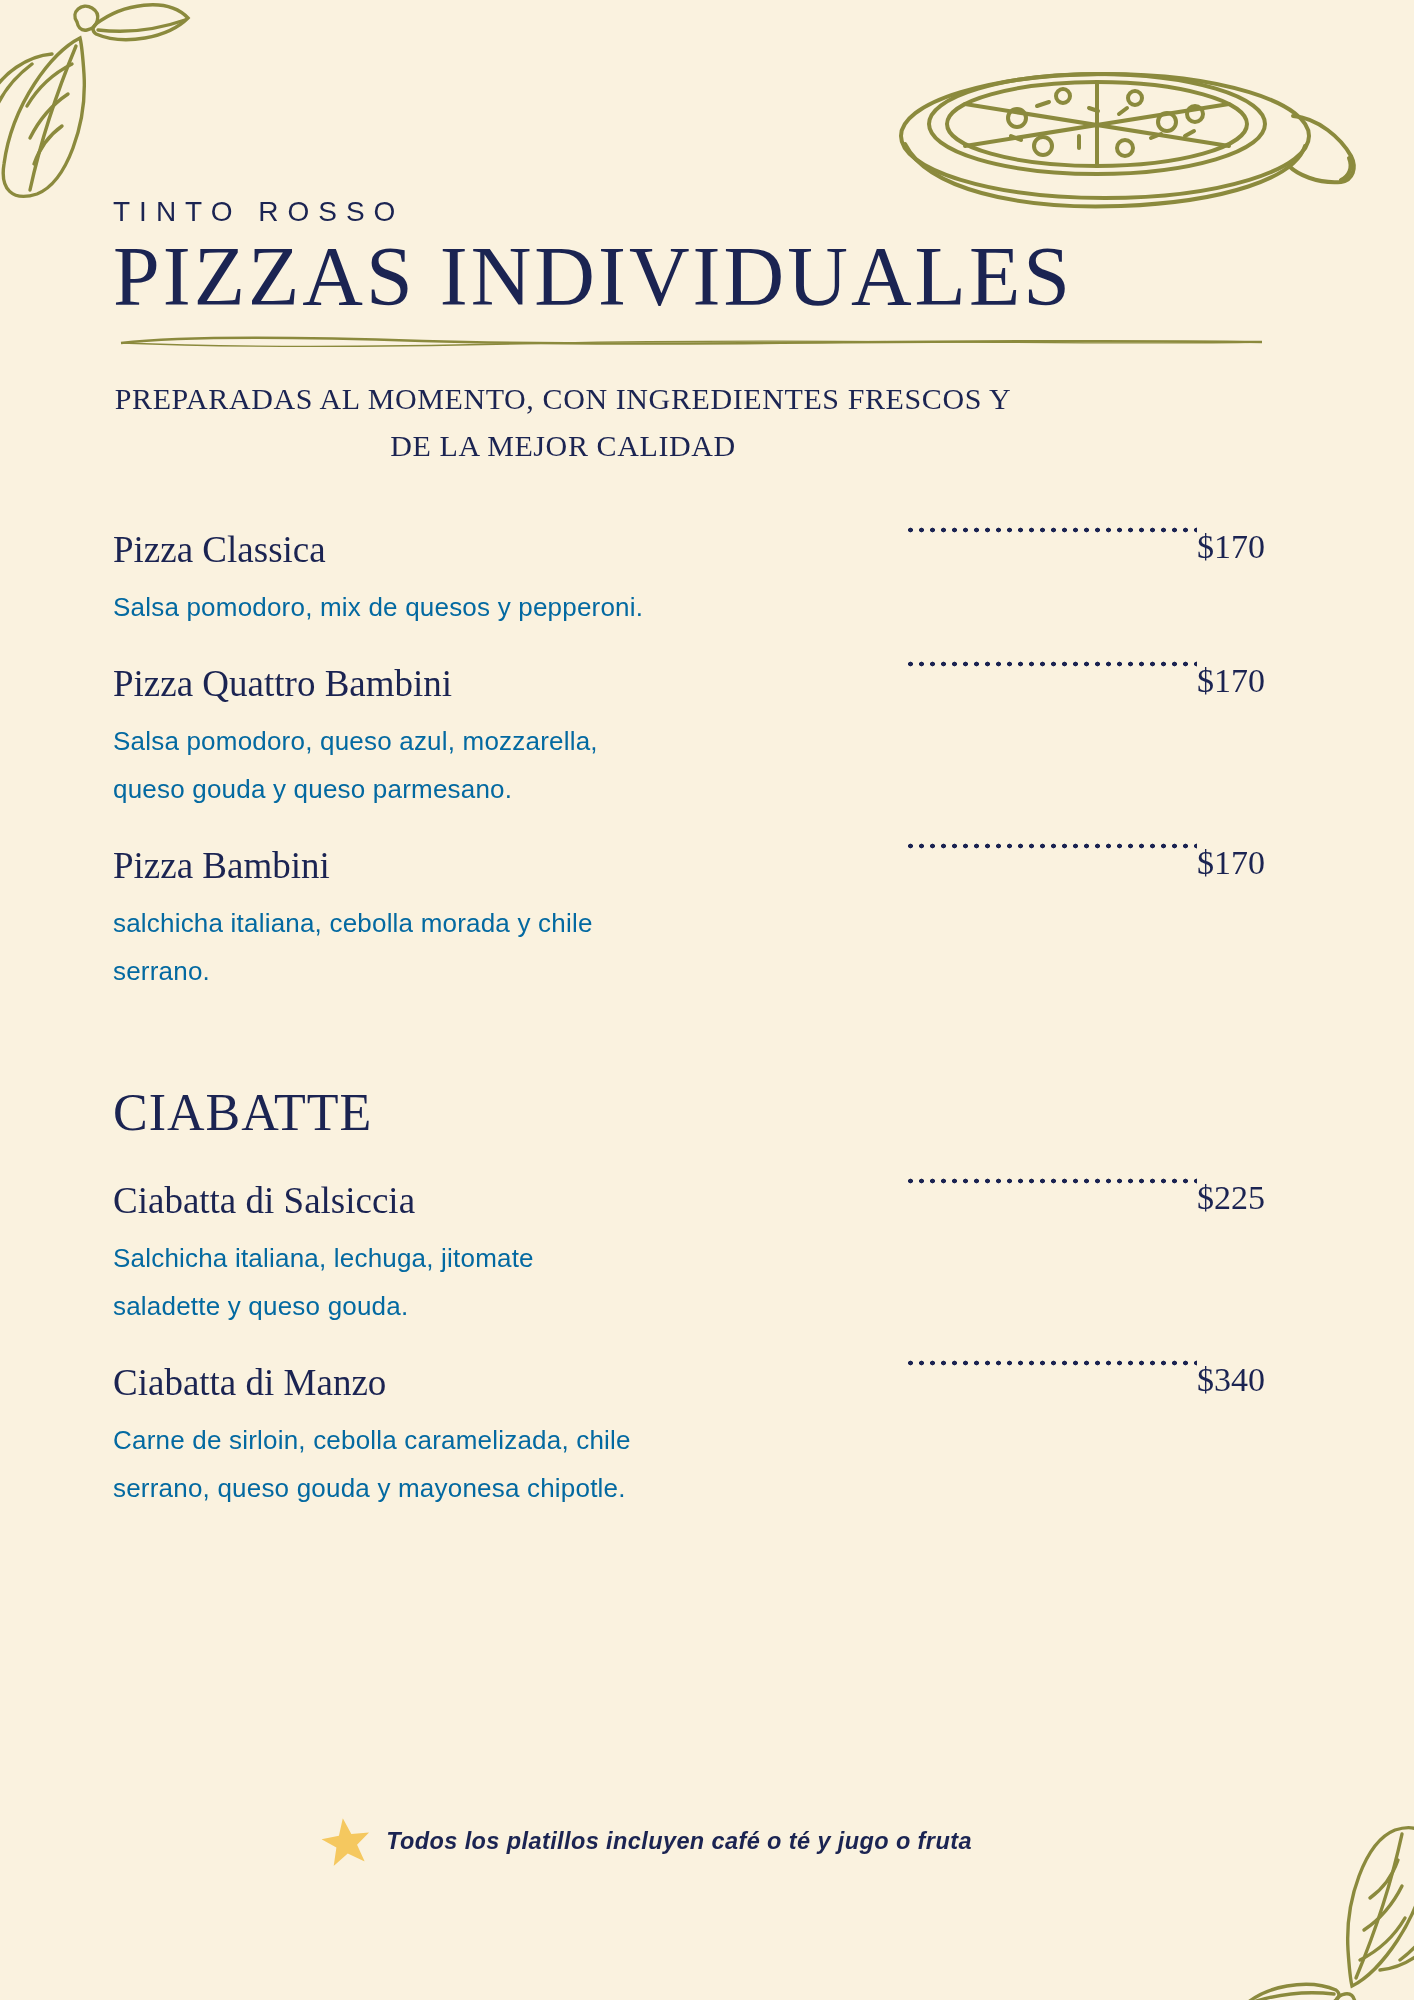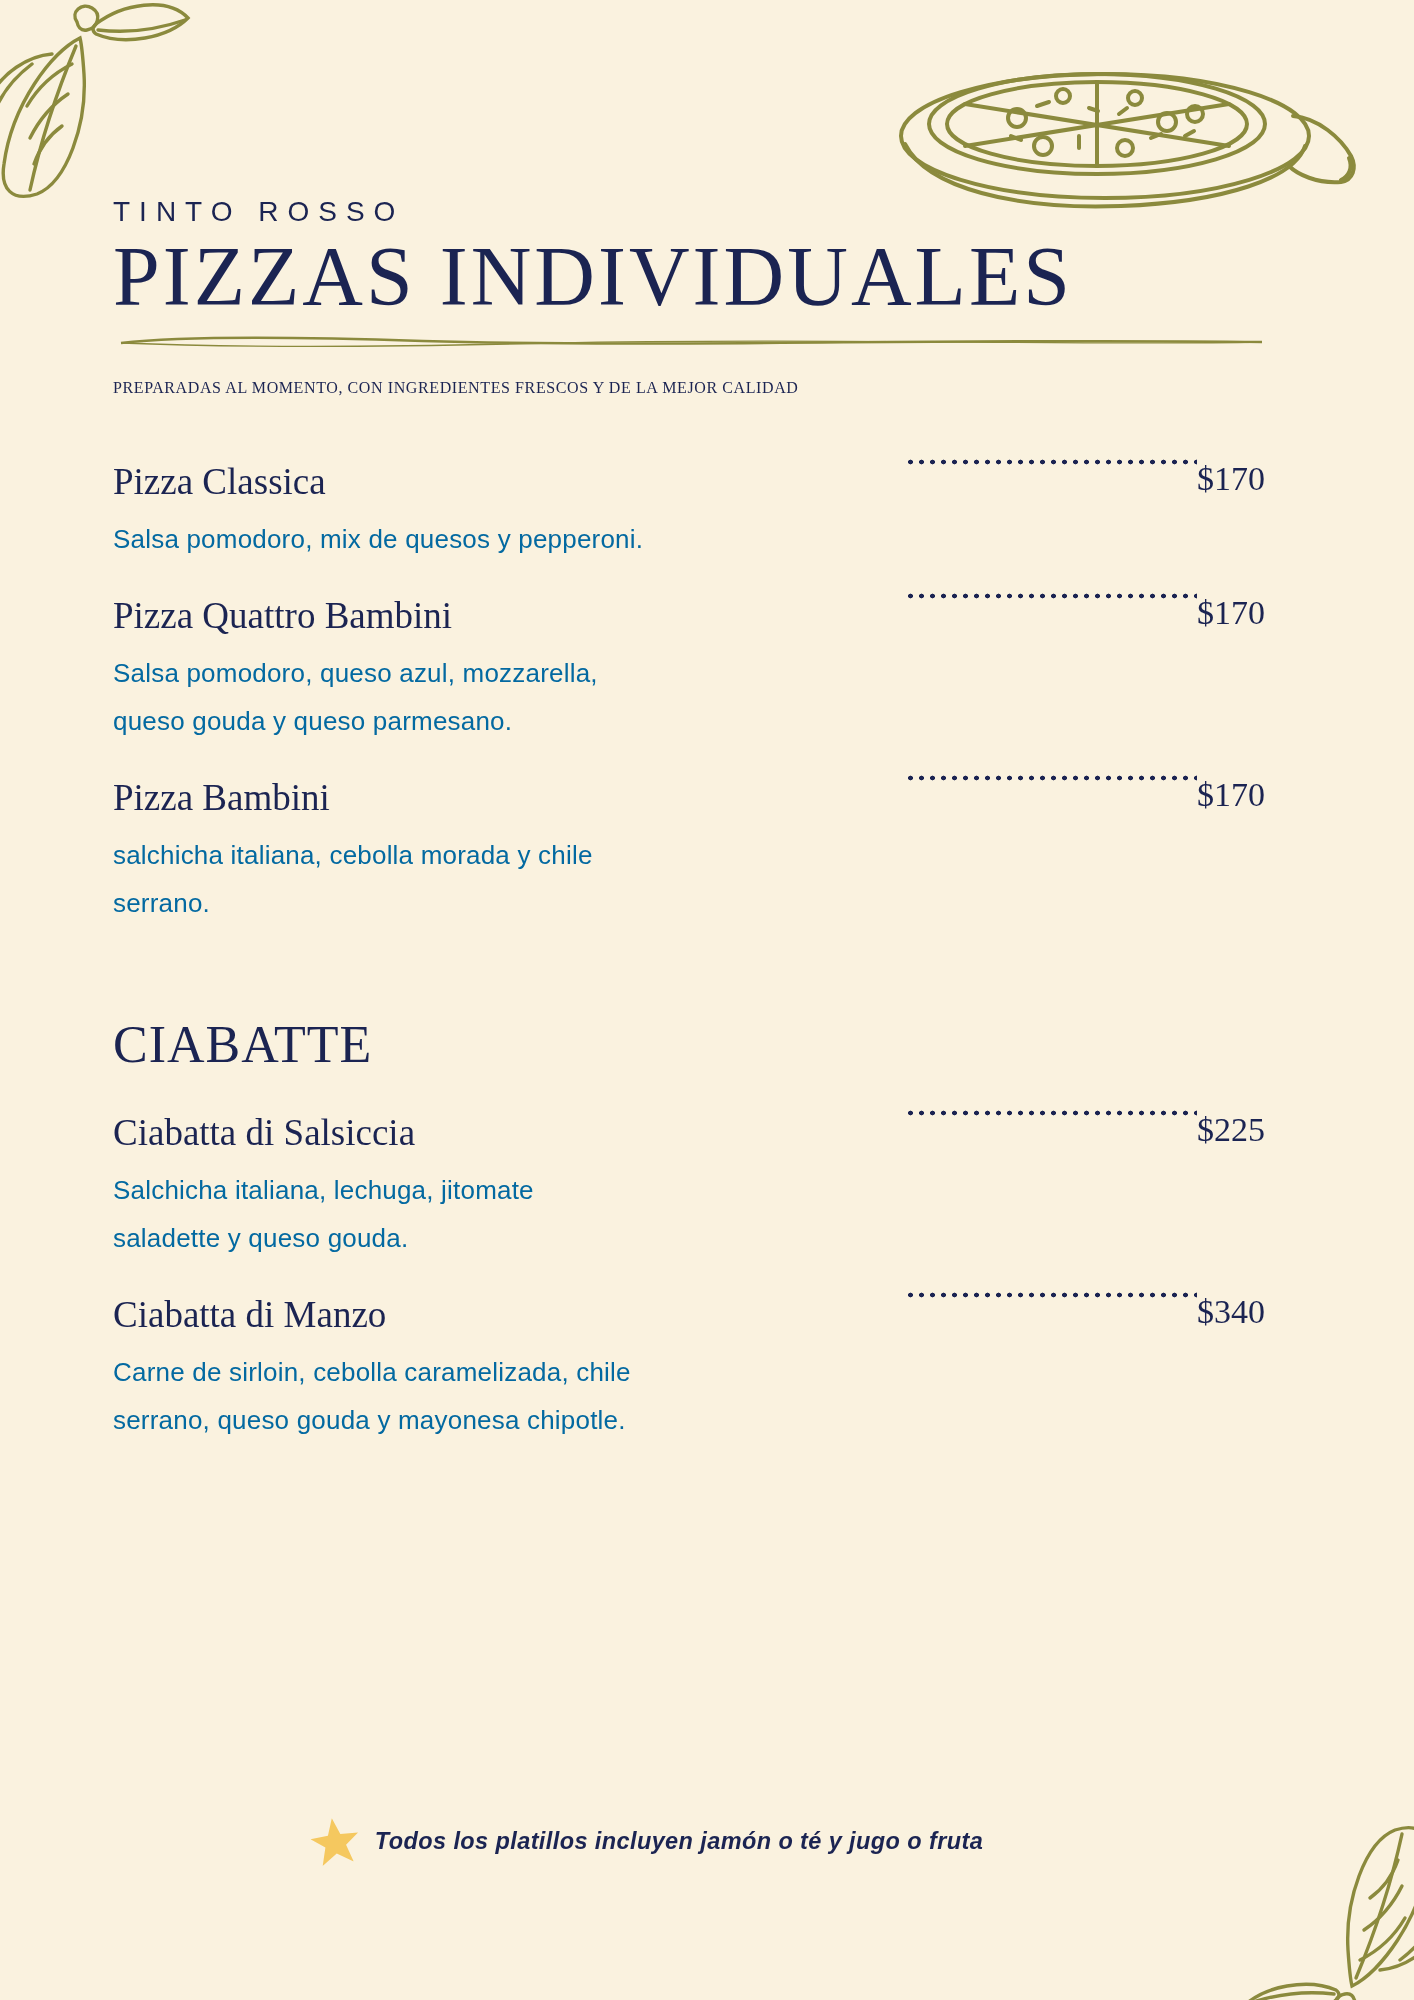--- a/index.html
+++ b/index.html
@@ -37,24 +37,25 @@
     font-weight:400;
     font-size:84px;
     letter-spacing:3px;
     line-height:1.12;
     margin-top:2px;
     white-space:nowrap;
   }
   .divider{margin-top:10px;display:block;}
   .subtitle{
     font-family:"Liberation Serif", serif;
-    font-size:16px;
+    font-size:30px;
     letter-spacing:0.6px;
     line-height:1.55;
     width:900px;
+    text-align:center;
     margin-top:24px;
   }
 
   
   .menu-section{margin-top:58px;}
   .section-heading{
     font-family:"Liberation Serif", serif;
     font-weight:400;
     font-size:52px;
     letter-spacing:1px;
@@ -253,21 +254,21 @@
       <div class="menu-item">
       </div>
 
     </section>
   </div>
 
   <div class="footer-note">
     <svg class="star" width="48" height="46" viewBox="0 0 46 44">
       <polygon points="23,0 29,16 46,17 33,27 38,44 23,34 8,44 13,27 0,17 17,16" fill="#F5C85F"></polygon>
     </svg>
-    <span class="note-text">Todos los platillos incluyen jamón o té y jugo o fruta</span>
+    <span class="note-text">Todos los platillos incluyen café o té y jugo o fruta</span>
   </div>
 
   <svg class="deco deco-bottom-right" width="222" height="212" viewBox="0 0 222 212">
     <g fill="none" stroke="#8B8A3D" stroke-width="3.4" stroke-linecap="round">
       <path d="M85,28 C78,18 90,8 100,14 C110,20 106,34 95,36 C89,37 86,33 85,28 Z"></path>
       <path d="M104,30 C130,10 175,2 196,24 C176,44 132,52 104,40 C100,37 100,33 104,30 Z"></path>
       <path d="M106,36 C140,40 170,34 193,26"></path>
       <path d="M88,44 C60,58 20,110 12,170 C8,195 20,208 45,200 C75,188 95,130 92,80 C91,65 90,52 88,44 Z"></path>
       <path d="M84,52 C64,100 48,150 38,196"></path>
       <path d="M80,70 C60,80 45,95 35,112"></path>

